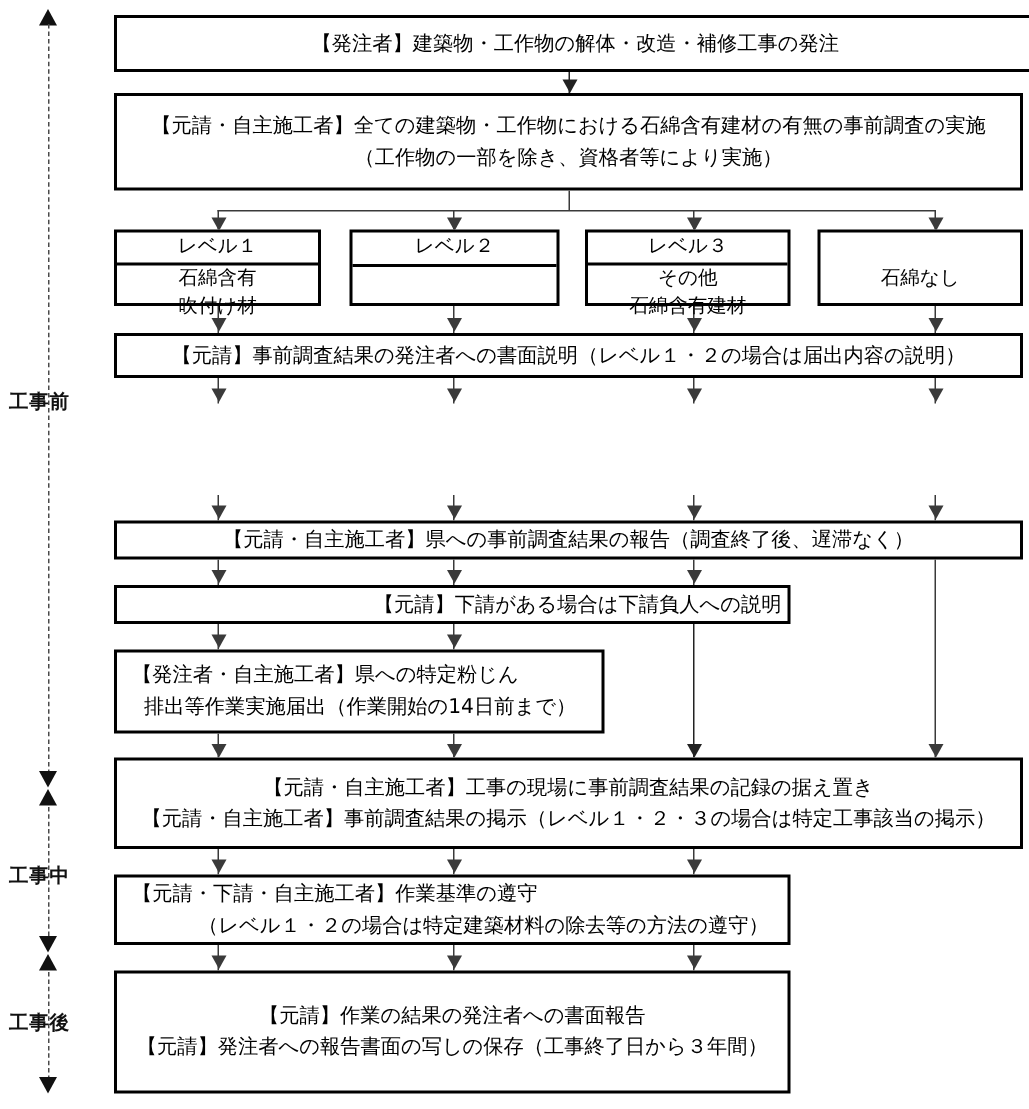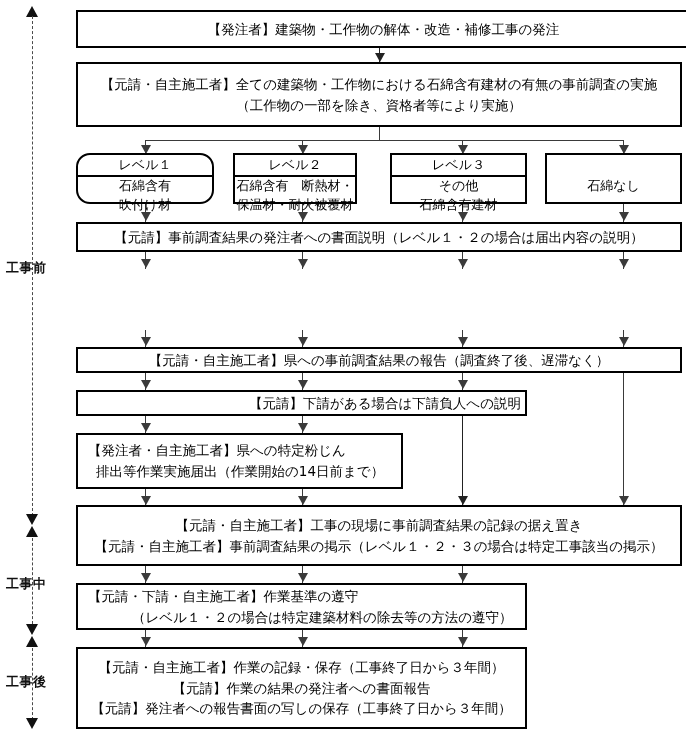--- a/index.html
+++ b/index.html
@@ -217,34 +217,30 @@
 
   <div class="box" style="left:76px;top:10px;width:615px;height:38px;">
     <div class="ln">【発注者】建築物・工作物の解体・改造・補修工事の発注</div>
   </div>
 
   <div class="box" style="left:76px;top:62px;width:606px;height:65px;">
     <div class="ln">【元請・自主施工者】全ての建築物・工作物における石綿含有建材の有無の事前調査の実施</div>
     <div class="ln">（工作物の一部を除き、資格者等により実施）</div>
   </div>
 
-  <div class="lvl" style="left:76px;top:153px;width:138px;height:51px;border-radius:14px;">
+  <div class="lvl" style="left:76px;top:153px;width:138px;height:51px;">
     <div class="hd">レベル１</div>
     <div class="bd">
       <div class="ln">石綿含有</div>
       <div class="ln">吹付け材</div>
     </div>
   </div>
 
-  <div class="lvl" style="left:233px;top:153px;width:124px;height:51px;">
+  <div class="lvl" style="left:233px;top:153px;width:140px;height:51px;">
     <div class="hd">レベル２</div>
-    <div class="bd">
-      <div class="ln">石綿含有　断熱材・</div>
-      <div class="ln">保温材・耐火被覆材</div>
-    </div>
   </div>
 
   <div class="lvl" style="left:390px;top:153px;width:137px;height:51px;">
     <div class="hd">レベル３</div>
     <div class="bd">
       <div class="ln">その他</div>
       <div class="ln">石綿含有建材</div>
     </div>
   </div>
 
@@ -276,18 +272,17 @@
     <div class="ln">【元請・自主施工者】工事の現場に事前調査結果の記録の据え置き</div>
     <div class="ln">【元請・自主施工者】事前調査結果の掲示（レベル１・２・３の場合は特定工事該当の掲示）</div>
   </div>
 
   <div class="box left" style="left:76px;top:583px;width:451px;height:47px;">
     <div class="ln">【元請・下請・自主施工者】作業基準の遵守</div>
     <div class="ln indent2">（レベル１・２の場合は特定建築材料の除去等の方法の遵守）</div>
   </div>
 
   <div class="box" style="left:76px;top:647px;width:451px;height:82px;">
-    <div class="ln">【元請・自主施工者】作業の記録・保存（工事終了日から３年間）</div>
     <div class="ln">【元請】作業の結果の発注者への書面報告</div>
     <div class="ln">【元請】発注者への報告書面の写しの保存（工事終了日から３年間）</div>
   </div>
 
 </div>
 
 </body></html>

